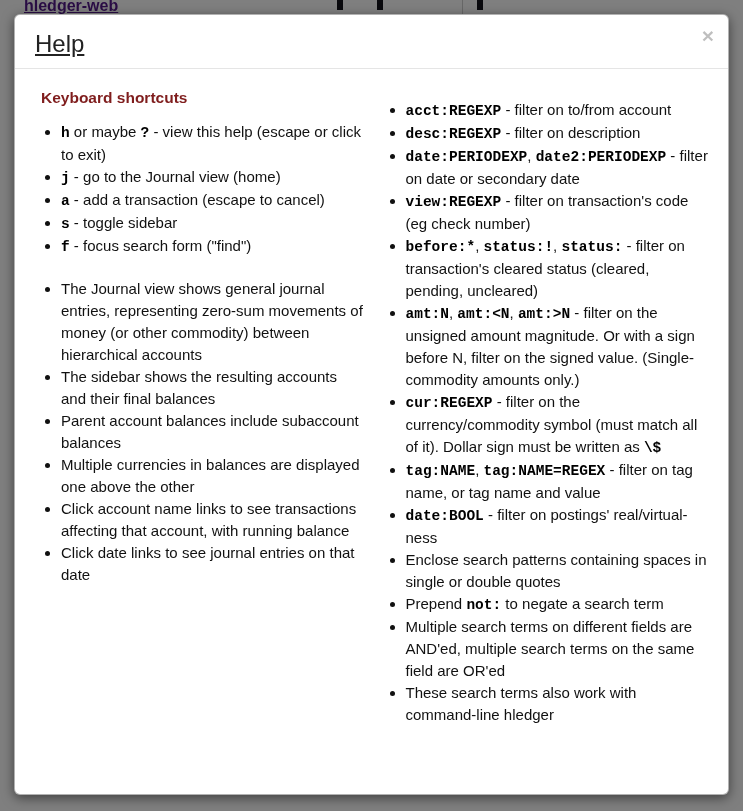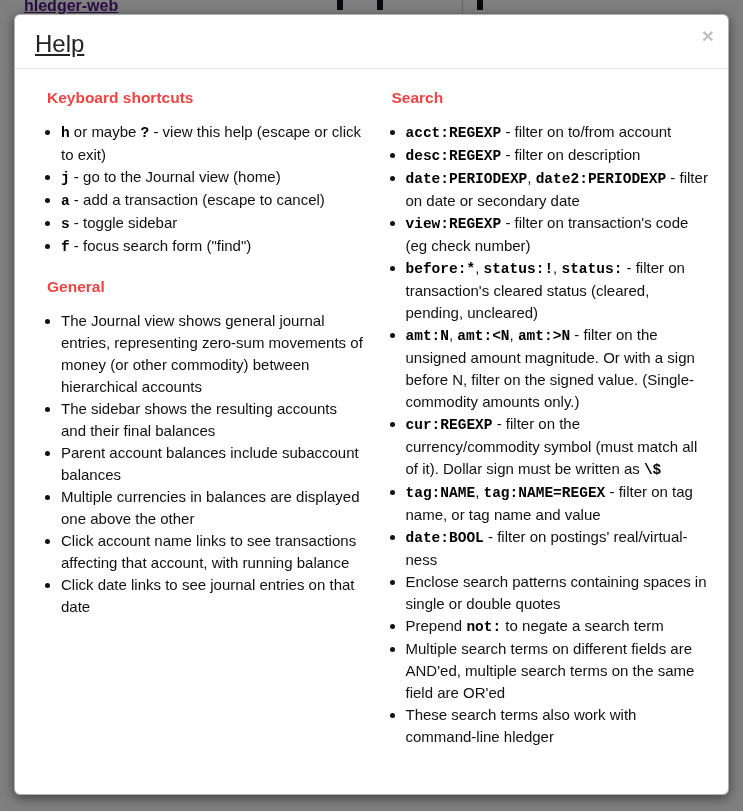--- a/index.html
+++ b/index.html
@@ -60,22 +60,22 @@
     font-family:"Liberation Sans",sans-serif;
     font-size:21px;font-weight:700;line-height:20px;
     color:var(--close_icon);opacity:0.25;
   }
   .modal-body{
     display:flex;gap:16px;
     padding:18px 20px 20px;
   }
   .col{flex:1;min-width:0;}
   .section-heading{
-    margin:2px 12px 14px;
-    font-size:15.5px;font-weight:700;color:#ef4444;line-height:18px;
+    margin:2px 6px 14px;
+    font-size:15.5px;font-weight:700;color:#7f1d1d;line-height:18px;
   }
   ul.help-list{
     margin:12px 0 20px;
     padding:0 0 0 26px;
     list-style:disc;
   }
   ul.help-list li{
     font-size:15px;line-height:22px;color:#111;
   }
   ul.help-list li code{
@@ -106,32 +106,30 @@
   <div class="modal-body">
     <div class="col">
       <h4 class="section-heading">Keyboard shortcuts</h4>
       <ul class="help-list">
           <li><code>h</code> or maybe <code>?</code> - view this help (escape or click to exit)</li>
           <li><code>j</code> - go to the Journal view (home)</li>
           <li><code>a</code> - add a transaction (escape to cancel)</li>
           <li><code>s</code> - toggle sidebar</li>
           <li><code>f</code> - focus search form ("find")</li>
         </ul>
-      <h4 class="section-heading">General</h4>
       <ul class="help-list">
           <li>The Journal view shows general journal entries, representing zero-sum movements of money (or other commodity) between hierarchical accounts</li>
           <li>The sidebar shows the resulting accounts and their final balances</li>
           <li>Parent account balances include subaccount balances</li>
           <li>Multiple currencies in balances are displayed one above the other</li>
           <li>Click account name links to see transactions affecting that account, with running balance</li>
           <li>Click date links to see journal entries on that date</li>
         </ul>
     </div>
     <div class="col">
-      <h4 class="section-heading">Search</h4>
       <ul class="help-list">
           <li><code>acct:REGEXP</code> - filter on to/from account</li>
           <li><code>desc:REGEXP</code> - filter on description</li>
           <li><code>date:PERIODEXP</code>, <code>date2:PERIODEXP</code> - filter on date or secondary date</li>
           <li><code>view:REGEXP</code> - filter on transaction's code (eg check number)</li>
           <li><code>before:*</code>, <code>status:!</code>, <code>status:</code> - filter on transaction's cleared status (cleared, pending, uncleared)</li>
           <li><code>amt:N</code>, <code>amt:&lt;N</code>, <code>amt:&gt;N</code> - filter on the unsigned amount magnitude. Or with a sign before N, filter on the signed value. (Single-commodity amounts only.)</li>
           <li><code>cur:REGEXP</code> - filter on the currency/commodity symbol (must match all of it). Dollar sign must be written as <code>\$</code></li>
           <li><code>tag:NAME</code>, <code>tag:NAME=REGEX</code> - filter on tag name, or tag name and value</li>
           <li><code>date:BOOL</code> - filter on postings' real/virtual-ness</li>

